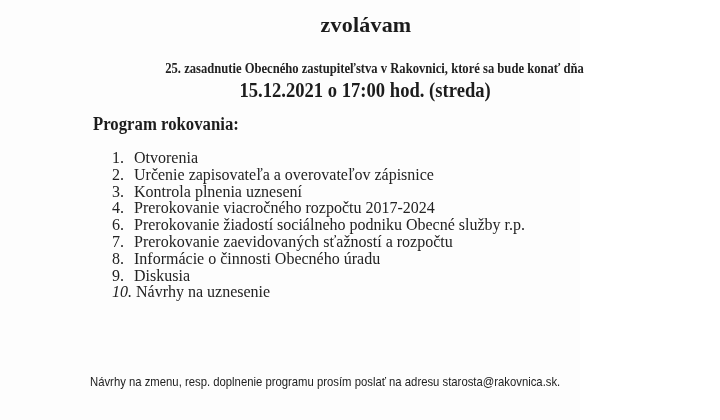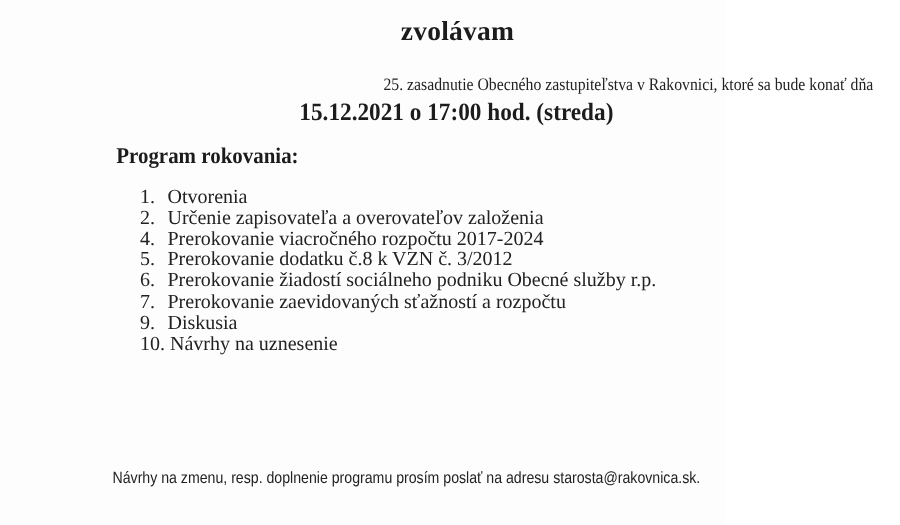--- a/index.html
+++ b/index.html
@@ -28,23 +28,24 @@
       text-align: center;
       font-weight: bold;
       font-size: 22px;
       letter-spacing: 0.2px;
       color: #1c1c1c;
     }
     .intro {
       position: absolute;
       left: 0; width: 720px;
       top: 61px;
-      text-align: right;
+      text-align: center;
       font-size: 14px;
       color: #222;
+      font-weight: bold;
     }
     .intro span.inner {
       display: inline-block;
       transform: scaleX(0.9);
       transform-origin: center;
       margin-left: 30px;
     }
     .date {
       position: absolute;
       left: 0; width: 730px;
@@ -85,20 +86,21 @@
       white-space: nowrap;
       position: relative;
     }
     .agenda .num {
       display: inline-block;
       width: 22px;
     }
     .agenda .num.wide {
       width: auto;
       margin-right: 4px;
+      font-style: italic;
     }
     .agenda .txt {
       display: inline-block;
     }
     .footer {
       position: absolute;
       left: 90px;
       top: 374px;
       font-family: "Liberation Sans", "DejaVu Sans", sans-serif;
       font-size: 13px;
@@ -120,24 +122,25 @@
   </div>
 
   <div class="date">
     <span class="inner">15.12.2021 o 17:00 hod. (streda)</span>
   </div>
 
   <div class="program-heading">Program rokovania:</div>
 
   <ol class="agenda">
     <li><span class="num">1.</span><span class="txt">Otvorenia</span></li>
-    <li><span class="num">2.</span><span class="txt">Určenie zapisovateľa a overovateľov založenia</span></li>
+    <li><span class="num">2.</span><span class="txt">Určenie zapisovateľa a overovateľov zápisnice</span></li>
+    <li><span class="num">3.</span><span class="txt">Kontrola plnenia uznesení</span></li>
     <li><span class="num">4.</span><span class="txt">Prerokovanie viacročného rozpočtu 2017-2024</span></li>
-    <li><span class="num">5.</span><span class="txt">Prerokovanie dodatku č.8 k VZN č. 3/2012</span></li>
     <li><span class="num">6.</span><span class="txt">Prerokovanie žiadostí sociálneho podniku Obecné služby r.p.</span></li>
     <li><span class="num">7.</span><span class="txt">Prerokovanie zaevidovaných sťažností a rozpočtu</span></li>
+    <li><span class="num">8.</span><span class="txt">Informácie o činnosti Obecného úradu</span></li>
     <li><span class="num">9.</span><span class="txt">Diskusia</span></li>
     <li><span class="num wide">10.</span><span class="txt">Návrhy na uznesenie</span></li>
   </ol>
 
   <div class="footer">Návrhy na zmenu, resp. doplnenie programu prosím poslať na adresu starosta@rakovnica.sk.</div>
 
 </div>
 
 </body></html>

